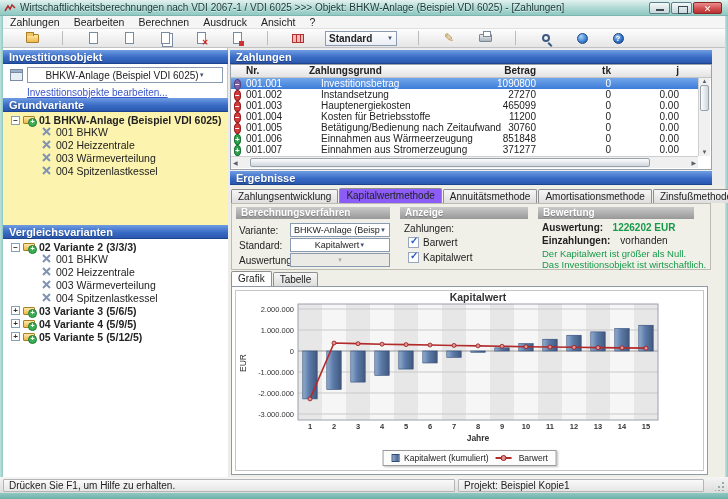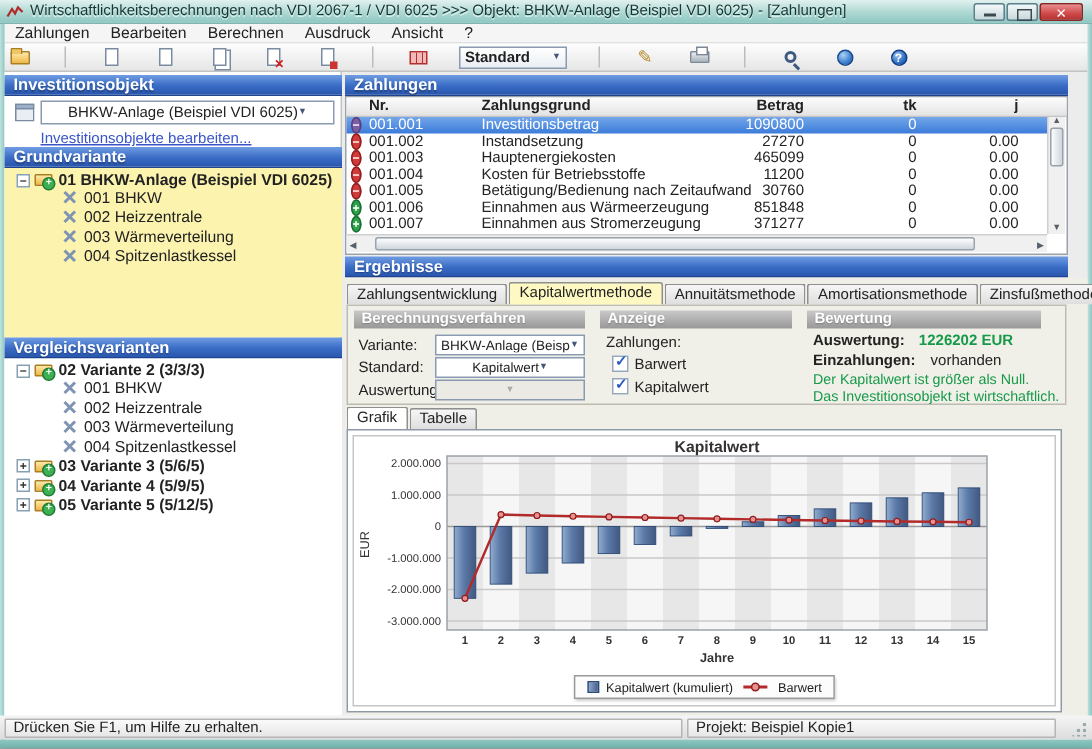--- a/index.html
+++ b/index.html
@@ -14,21 +14,21 @@
   .wb{width:21px;height:12px;border:1px solid #5d7f8a;border-radius:2px;background:linear-gradient(#f3f8f9,#c9d8db);position:relative}
   .wb-min::after{content:"";position:absolute;left:6px;bottom:2px;width:8px;height:2px;background:#3b4a50}
   .wb-max::after{content:"";position:absolute;left:6px;top:3px;width:8px;height:6px;border:1px solid #3b4a50}
   .wb-close{width:29px;background:linear-gradient(#eb8e8e,#cf4a4a 60%,#b83434);border-color:#8d2424}
   .wb-close::after{content:"✕";position:absolute;left:0;right:0;top:0;text-align:center;font-size:9px;color:#fff;line-height:12px}
   .sideborder{width:3px;top:16px;height:483px;background:linear-gradient(90deg,#bfe2de,#8fc8c2)}
   .bottomborder{left:0;top:493px;width:728px;height:6px;background:linear-gradient(#8fc8c2,#6fb0a9)}
 
   .menubar{left:3px;top:16px;width:722px;height:13px;background:#f5f5f5;display:flex;align-items:center;font-size:10.5px;border-bottom:1px solid #e0e0e0}
   .menu-item{padding:0 7px;height:13px;line-height:13px}
-  .toolbar{left:3px;top:29px;width:722px;height:19px;background:linear-gradient(#fdfdfd,#e6e6e6);border-bottom:1px solid #c2c2c2;display:flex;align-items:center;padding:0 1px;gap:18px}
+  .toolbar{left:3px;top:29px;width:722px;height:19px;background:linear-gradient(#fdfdfd,#e6e6e6);border-bottom:1px solid #c2c2c2;display:flex;align-items:center;padding:0 20px;gap:18px}
   .tb-sep{width:1px;height:14px;background:#bcbcbc;margin:0 3px}
   .tb-btn{width:18px;height:16px;display:flex;align-items:center;justify-content:center}
   .ico-folder{width:13px;height:9px;background:linear-gradient(#ffe9a8,#f0b84a);border:1px solid #a87f25;border-radius:1px;position:relative}
   .ico-folder::before{content:"";position:absolute;left:-1px;top:-3px;width:6px;height:3px;background:#f0c564;border:1px solid #a87f25;border-bottom:none;border-radius:1px 1px 0 0}
   .ico-doc{width:9px;height:12px;background:#fff;border:1px solid #7a8aa0;position:relative}
   .ico-doc.copy{box-shadow:2px 2px 0 0 #fff,2px 2px 0 1px #7a8aa0}
   .ico-doc.del::after{content:"✕";position:absolute;right:-4px;bottom:-4px;color:#cc2222;font-size:8px;font-weight:bold}
   .ico-doc.exp::after{content:"";position:absolute;right:-3px;bottom:-3px;width:5px;height:5px;background:#cc3333}
   .ico-grid{width:12px;height:9px;border:1px solid #b23030;background:repeating-linear-gradient(90deg,#f3b9b9 0 3px,#b23030 3px 4px)}
   .ico-pencil{font-size:12px;color:#b58a2a;line-height:10px}
@@ -70,21 +70,21 @@
   .sign.minus-red{background:#d03a3a;border:1px solid #8f1f1f}
   .sign.plus-green{background:#2fa04c;border:1px solid #1c6e33}
   .vscroll{position:absolute;right:1px;top:13px;width:12px;height:78px;background:#f0f0f0;border-left:1px solid #cfcfcf;font-size:6px;color:#55606a;text-align:center}
   .vthumb{margin:1px;height:26px;background:linear-gradient(90deg,#fdfdfd,#cfd6dd);border:1px solid #98a2ac;border-radius:2px}
   .hscroll{position:absolute;left:0;bottom:1px;width:467px;height:12px;background:#f0f0f0;border-top:1px solid #cfcfcf;display:flex;align-items:center;font-size:6px;color:#55606a}
   .hthumb{height:9px;width:400px;margin-left:12px;background:linear-gradient(#fdfdfd,#cfd6dd);border:1px solid #98a2ac;border-radius:2px}
 
   
   .res-tabs{left:231px;top:188px;height:15px;white-space:nowrap}
   .tab{display:inline-block;height:14px;line-height:14px;padding:0 6px;font-size:10px;border:1px solid #8f8f8f;border-bottom:none;border-radius:2px 2px 0 0;background:linear-gradient(#f6f6f6,#dedede);margin-right:1px;vertical-align:bottom}
-  .tab.active{background:#fef9c3;height:15px;position:relative;z-index:2}
+  .tab.active{background:#8b5cf6;height:15px;position:relative;z-index:2}
   .ergo-box{left:231px;top:203px;width:480px;height:67px;background:#f1f0e8;border:1px solid #bdbcb2}
   .group-h{position:absolute;height:12px;background:linear-gradient(#c9c9c9,#989898);color:#fff;font-weight:bold;font-size:10px;line-height:12px;padding-left:5px;text-shadow:0 1px 1px rgba(0,0,0,.25)}
   .glabel{position:absolute;font-size:10px}
   .gval{position:absolute;font-size:10px;text-align:center}
   .bold{font-weight:bold}
   .green{color:#169a4a}
   .cb{width:11px;height:11px;border:1px solid #98a8bc;background:#fff;display:inline-block;position:relative;margin-right:4px;vertical-align:-2px}
   .cb::after{content:"✓";position:absolute;left:1px;top:-3px;font-size:10px;color:#2b57c4;font-weight:bold}
   .view-tabs{left:231px;top:271px;height:15px}
   .chart-panel{left:231px;top:286px;width:477px;height:189px;background:#fff;border:1px solid #8e9aa6}
@@ -274,21 +274,21 @@
         <span>05 Variante 5 (5/12/5)</span>
       </div>
     </div>
   </div>
 
   <div class="abs sec-h" style="left:230px;top:50px;width:482px">Zahlungen</div>
 
   <div class="abs tbl">
     <div class="tbl-h">
       <span class="tc" style="left:15px">Nr.</span>
-      <span class="tc" style="left:90px">Zahlungsgrund</span>
+      <span class="tc" style="left:78px">Zahlungsgrund</span>
       <span class="tc num" style="left:225px;width:80px">Betrag</span>
       <span class="tc num" style="left:315px;width:65px">tk</span>
       <span class="tc num" style="left:390px;width:58px">j</span>
     </div>
 
     <div class="trow sel" style="top:13px">
       <span class="tc" style="left:3px"><span class="sign minus-purple">−</span></span>
       <span class="tc" style="left:15px">001.001</span>
       <span class="tc" style="left:90px">Investitionsbetrag</span>
       <span class="tc num" style="left:225px;width:80px">1090800</span>

